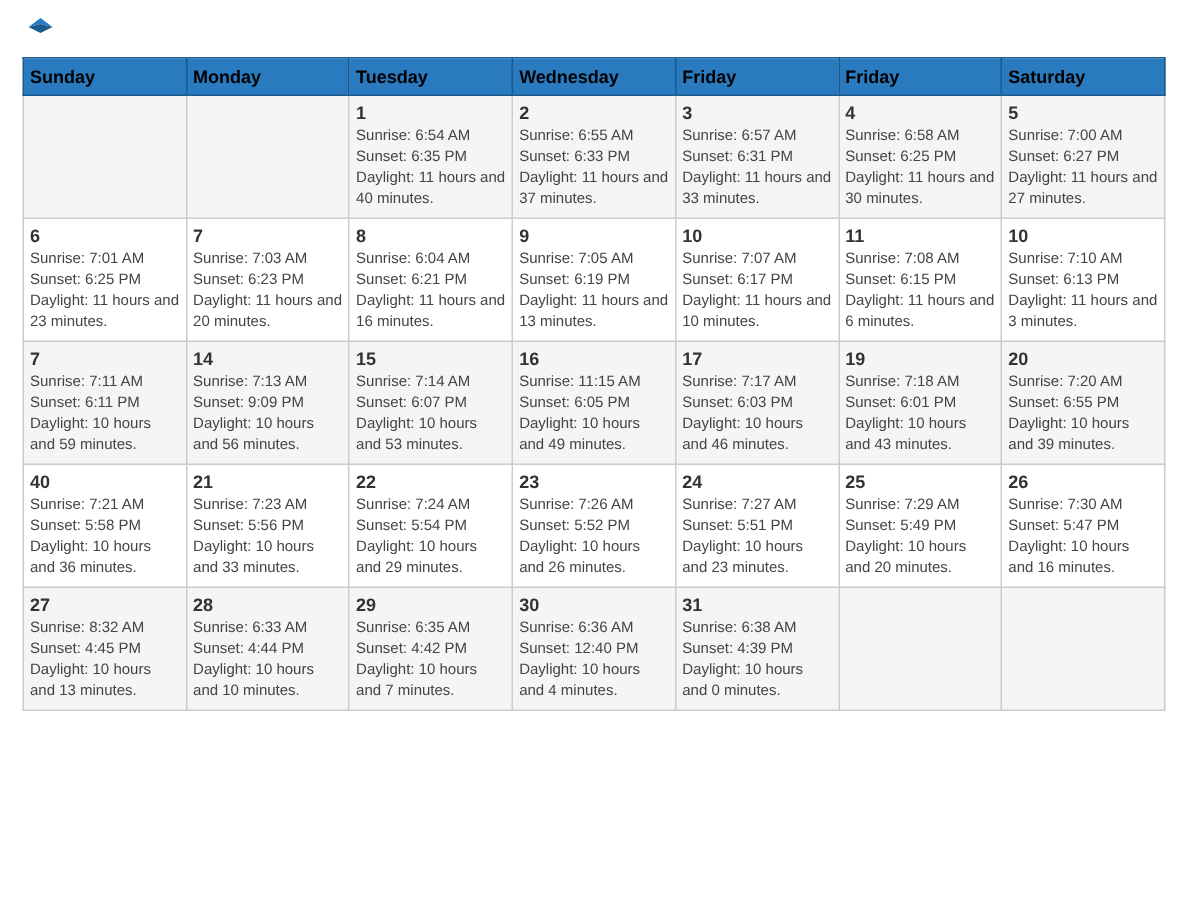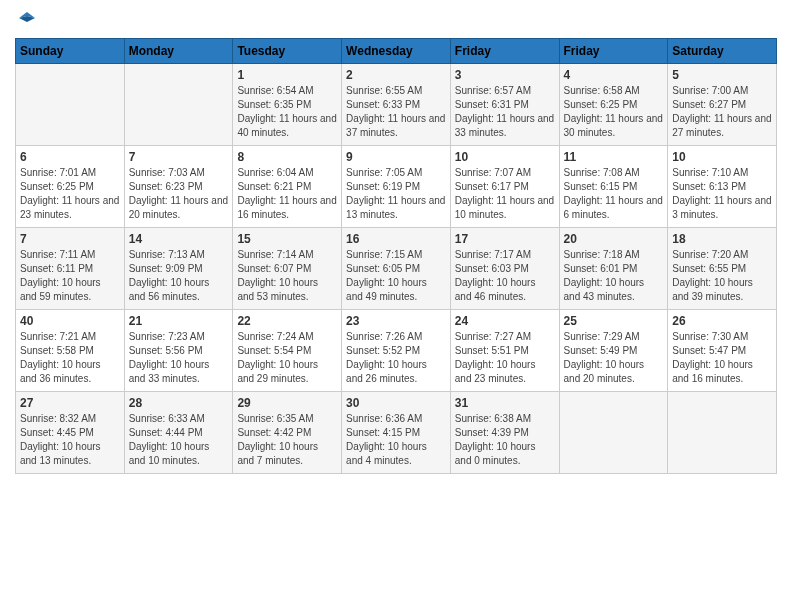--- a/index.html
+++ b/index.html
@@ -216,38 +216,38 @@
 Daylight: 10 hours and 56 minutes.</div>
         </td>
         <td>
           <span class="day-num">15</span>
           <div class="day-info">Sunrise: 7:14 AM
 Sunset: 6:07 PM
 Daylight: 10 hours and 53 minutes.</div>
         </td>
         <td>
           <span class="day-num">16</span>
-          <div class="day-info">Sunrise: 7:15 AM
+          <div class="day-info">Sunrise: 11:15 AM
 Sunset: 6:05 PM
 Daylight: 10 hours and 49 minutes.</div>
         </td>
         <td>
           <span class="day-num">17</span>
           <div class="day-info">Sunrise: 7:17 AM
 Sunset: 6:03 PM
 Daylight: 10 hours and 46 minutes.</div>
         </td>
         <td>
-          <span class="day-num">20</span>
+          <span class="day-num">19</span>
           <div class="day-info">Sunrise: 7:18 AM
 Sunset: 6:01 PM
 Daylight: 10 hours and 43 minutes.</div>
         </td>
         <td>
-          <span class="day-num">18</span>
+          <span class="day-num">20</span>
           <div class="day-info">Sunrise: 7:20 AM
 Sunset: 6:55 PM
 Daylight: 10 hours and 39 minutes.</div>
         </td>
       </tr>
       <tr>
         <td>
           <span class="day-num">40</span>
           <div class="day-info">Sunrise: 7:21 AM
 Sunset: 5:58 PM
@@ -305,21 +305,21 @@
         </td>
         <td>
           <span class="day-num">29</span>
           <div class="day-info">Sunrise: 6:35 AM
 Sunset: 4:42 PM
 Daylight: 10 hours and 7 minutes.</div>
         </td>
         <td>
           <span class="day-num">30</span>
           <div class="day-info">Sunrise: 6:36 AM
-Sunset: 4:15 PM
+Sunset: 12:40 PM
 Daylight: 10 hours and 4 minutes.</div>
         </td>
         <td>
           <span class="day-num">31</span>
           <div class="day-info">Sunrise: 6:38 AM
 Sunset: 4:39 PM
 Daylight: 10 hours and 0 minutes.</div>
         </td>
         <td></td>
         <td></td>

